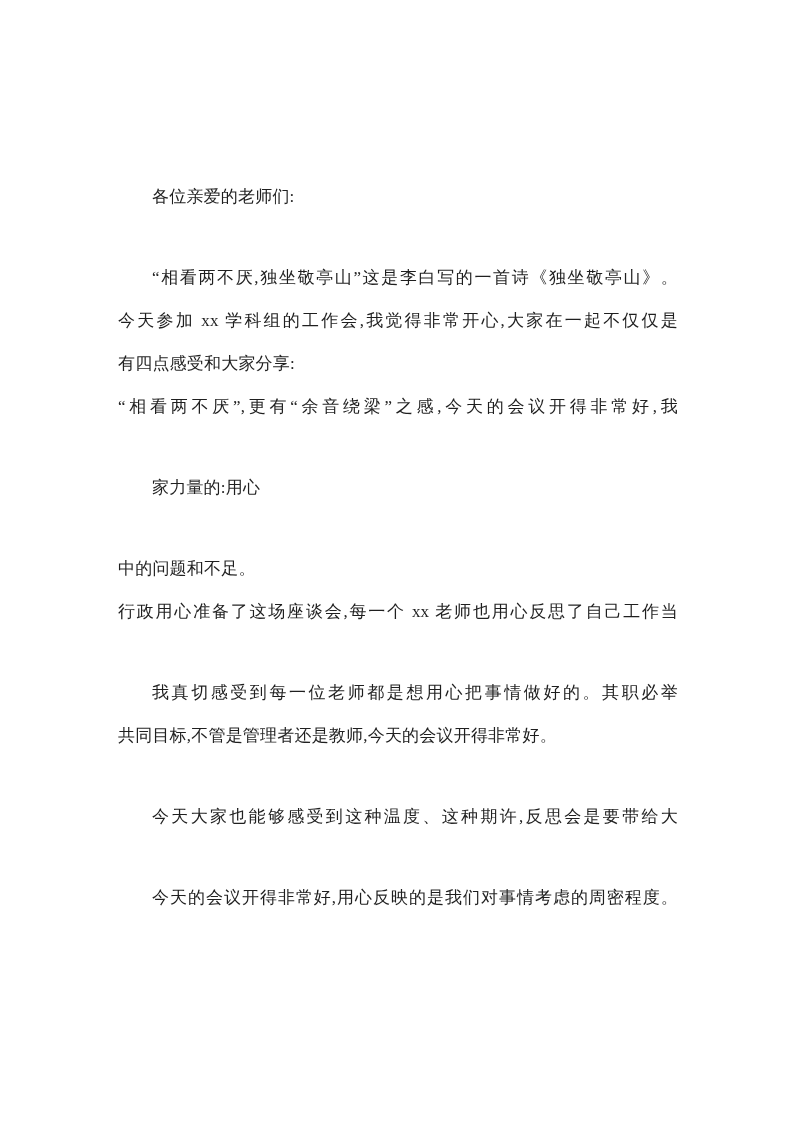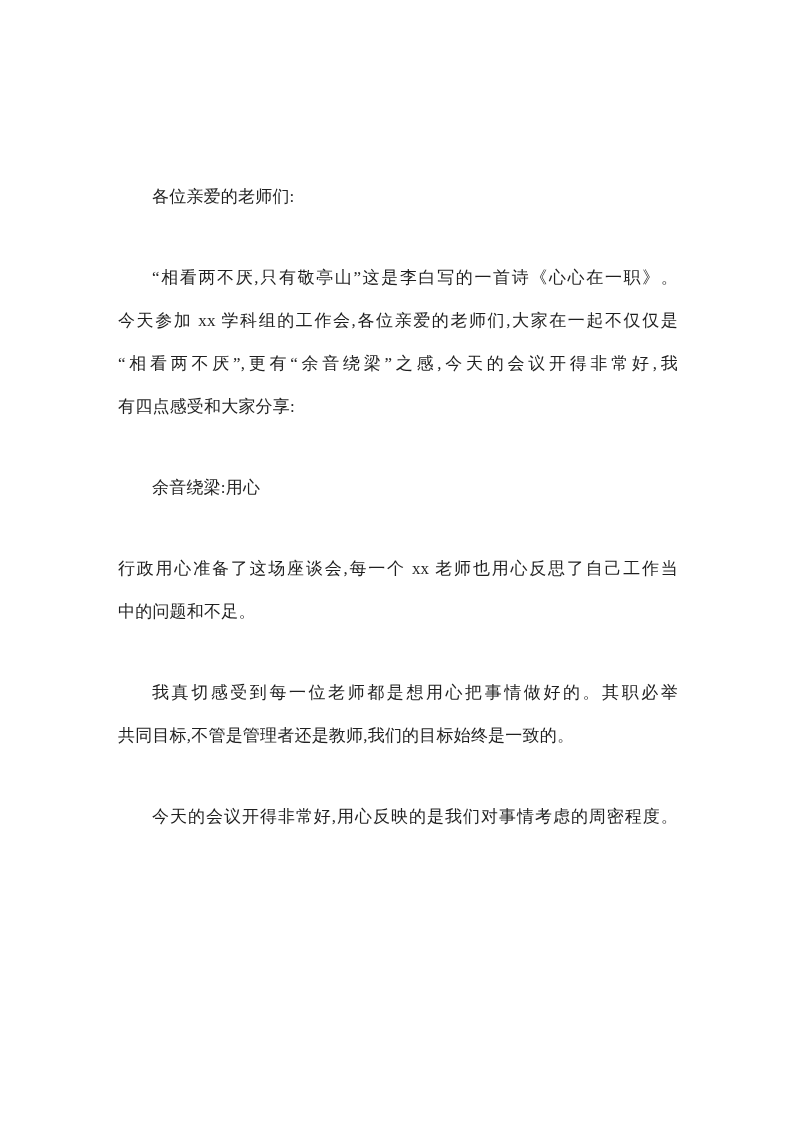--- a/index.html
+++ b/index.html
@@ -41,35 +41,36 @@
 </style>
 </head>
 <body>
 
 <div class="page">
   <div class="doc" id="doc-body">
       <div class="para">
         <div class="line indent">各位亲爱的老师们:</div>
       </div>
       <div class="para">
-        <div class="line indent fill">“相看两不厌,只有敬亭山”这是李白写的一首诗《心心在一职》。</div>
-        <div class="line fill">今天参加 xx 学科组的工作会,各位亲爱的老师们,大家在一起不仅仅是</div>
+        <div class="line indent fill">“相看两不厌,独坐敬亭山”这是李白写的一首诗《独坐敬亭山》。</div>
+        <div class="line fill">今天参加 xx 学科组的工作会,我觉得非常开心,大家在一起不仅仅是</div>
+        <div class="line">有四点感受和大家分享:</div>
         <div class="line fill">“相看两不厌”,更有“余音绕梁”之感,今天的会议开得非常好,我</div>
-        <div class="line">有四点感受和大家分享:</div>
       </div>
       <div class="para">
-        <div class="line indent">余音绕梁:用心</div>
+        <div class="line indent">家力量的:用心</div>
       </div>
       <div class="para">
+        <div class="line">中的问题和不足。</div>
         <div class="line fill">行政用心准备了这场座谈会,每一个 xx 老师也用心反思了自己工作当</div>
-        <div class="line">中的问题和不足。</div>
       </div>
       <div class="para">
         <div class="line indent fill">我真切感受到每一位老师都是想用心把事情做好的。其职必举</div>
-        <div class="line">共同目标,不管是管理者还是教师,我们的目标始终是一致的。</div>
+        <div class="line">共同目标,不管是管理者还是教师,今天的会议开得非常好。</div>
       </div>
       <div class="para">
+        <div class="line indent fill">今天大家也能够感受到这种温度、这种期许,反思会是要带给大</div>
       </div>
       <div class="para">
         <div class="line indent fill">今天的会议开得非常好,用心反映的是我们对事情考虑的周密程度。</div>
       </div>
     </div>
 </div>
 
 </body></html>

